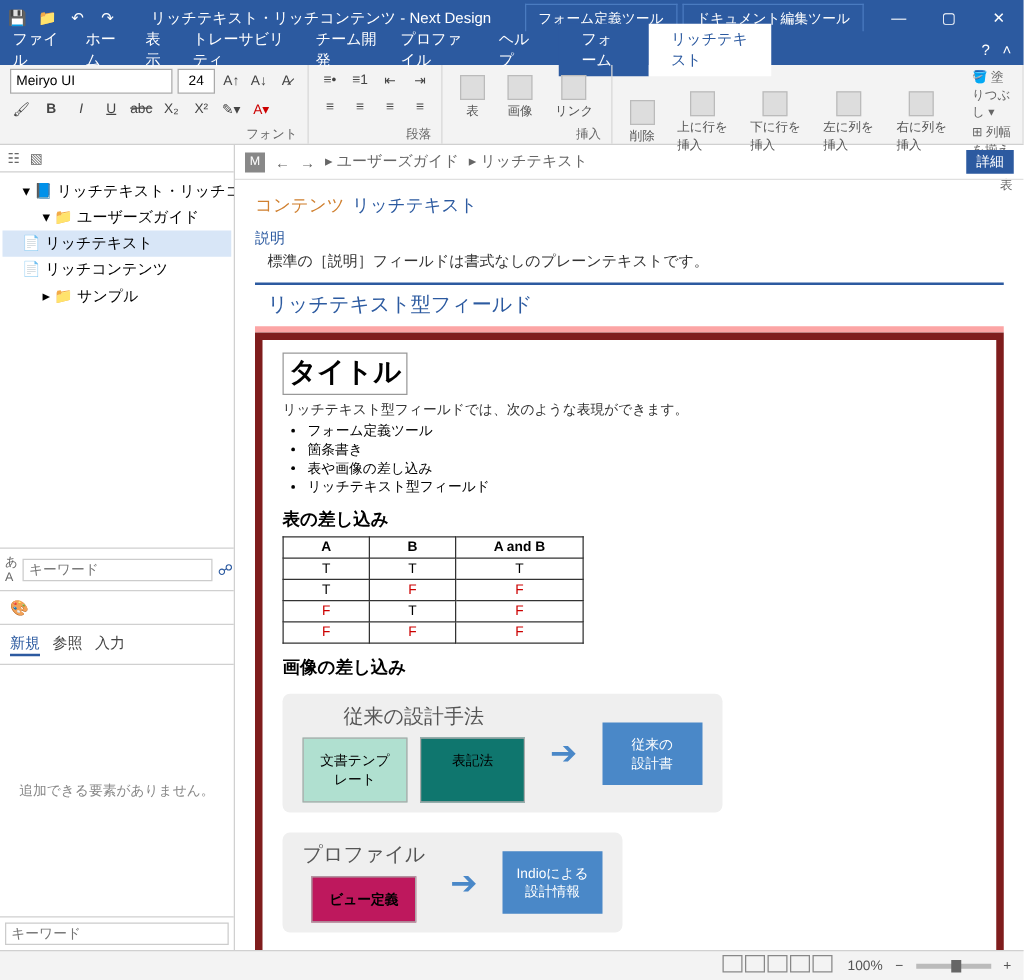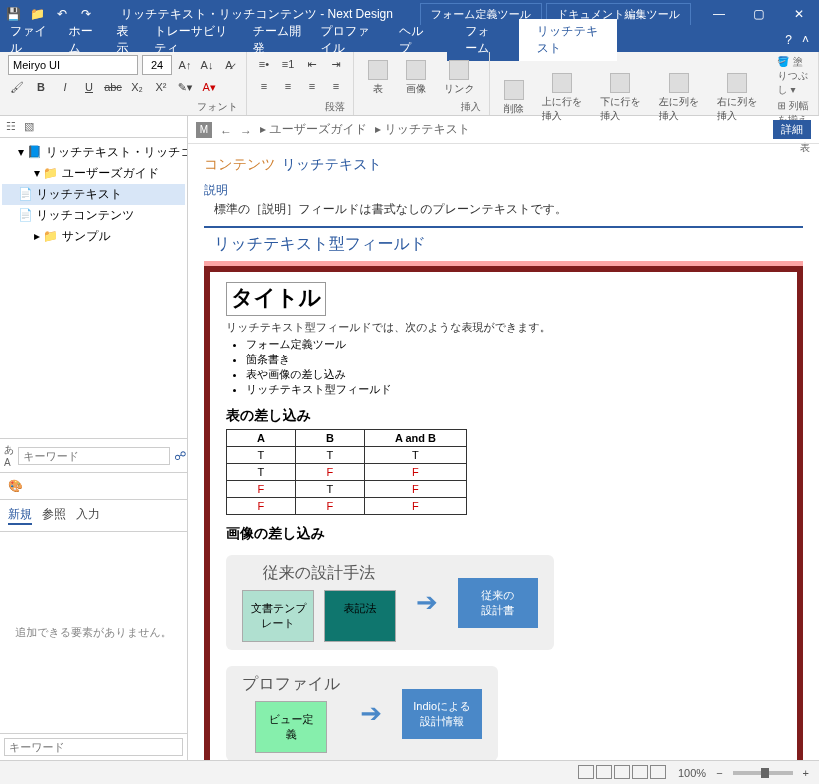--- a/index.html
+++ b/index.html
@@ -62,25 +62,25 @@
 .rich .caption { font-size: 11px; color: #333; }
 .rich ul { margin: 2px 0 8px 20px; font-size: 11px; }
 .rich h3 { font-size: 14px; margin: 10px 0 4px; }
 .tbl { border-collapse: collapse; font-size: 11px; }
 .tbl td, .tbl th { border: 1px solid #333; padding: 2px 30px; text-align: center; }
 .tbl .F { color: #c00; }
 .diagram { background: #efefef; border-radius: 6px; padding: 8px 16px; display: inline-flex; align-items: center; gap: 20px; margin: 8px 0; }
 .diagram .grp { display: flex; flex-direction: column; align-items: center; gap: 6px; }
 .diagram .grp-title { font-size: 16px; color: #555; }
 .diagram .boxes { display: flex; gap: 10px; }
-.diagram .box { padding: 10px 8px; border: 1px solid #aaa; font-size: 11px; text-align: center; width: 72px; }
+.diagram .box { padding: 10px 8px; border: 1px solid #aaa; font-size: 11px; text-align: center; width: 84px; }
 .diagram .box.teal { background: #b0e0d0; }
 .diagram .box.gray { background: #0f766e; }
 .diagram .box.pink { background: #f0b0c8; }
-.diagram .box.lav { background: #86efac; }
+.diagram .box.lav { background: #be185d; font-weight: bold; }
 .arrow { color: #4a88c8; font-size: 26px; }
 .result { background: #4a88c8; color: #fff; padding: 10px 8px; font-size: 11px; text-align: center; width: 80px; }
 .source { font-size: 11px; margin-top: 10px; }
 .source a { color: #2060c0; text-decoration: underline; }
 
 .statusbar { height: 24px; border-top: 1px solid #d0d0d0; background: #f3f3f3; display: flex; align-items: center; justify-content: flex-end; padding: 0 10px; gap: 10px; font-size: 11px; color: #555; }
 .statusbar .iconset span { display: inline-block; width: 16px; height: 14px; border: 1px solid #888; margin-right: 2px; }
 </style>
 </head>
 <body>

